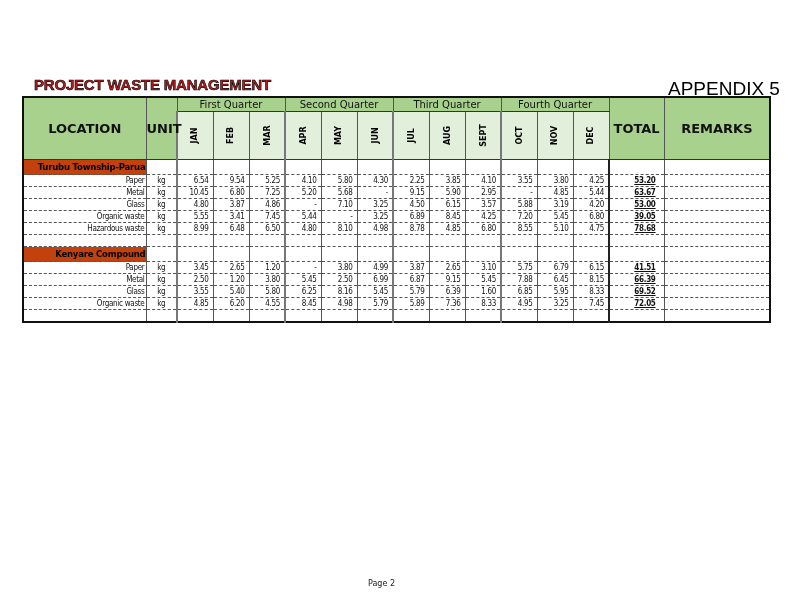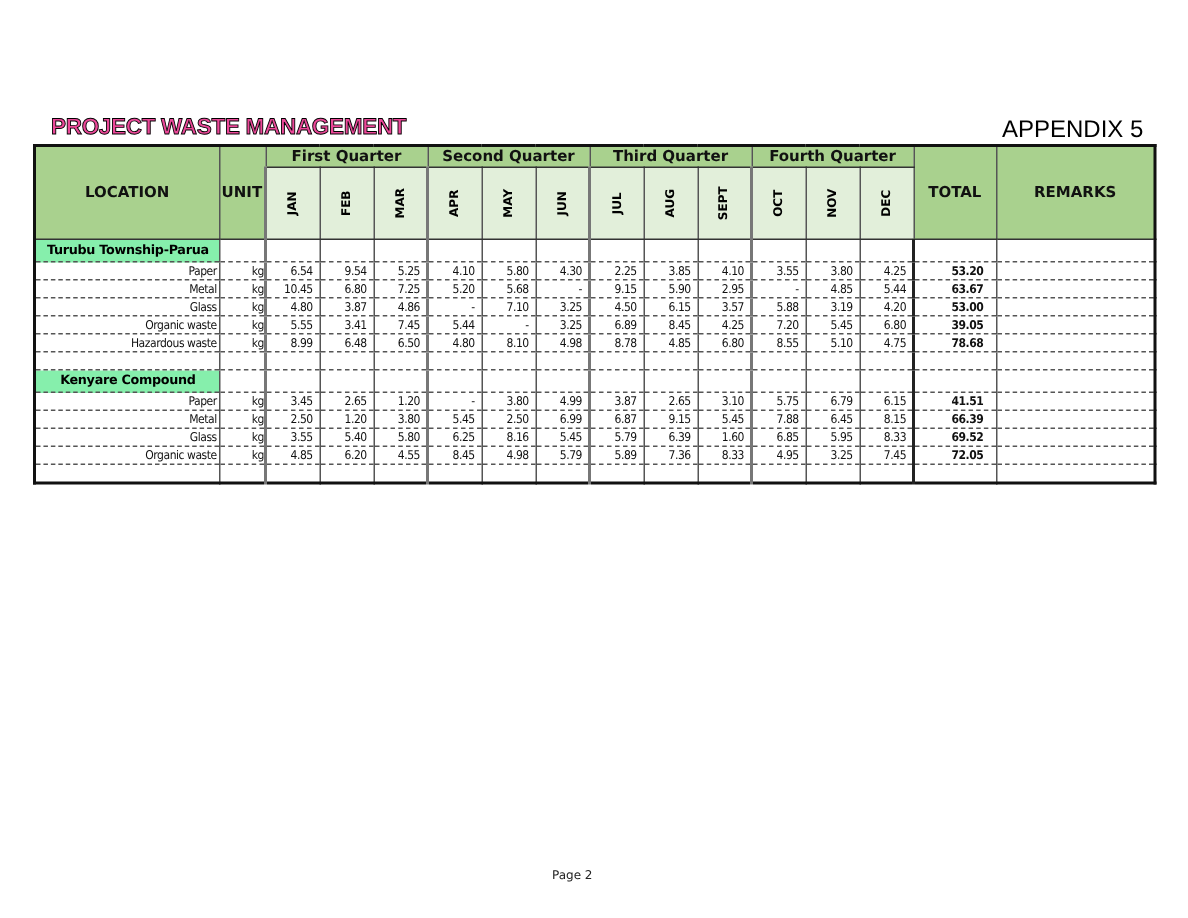--- a/index.html
+++ b/index.html
@@ -1,35 +1,35 @@
 <!DOCTYPE html>
 <html><head>
 <meta charset="utf-8">
 <style>
   html, body { margin:0; padding:0; background:#ffffff; }
   body { width:792px; height:612px; position:relative; overflow:hidden; font-family:"DejaVu Sans", sans-serif; }
-  .title { position:absolute; left:34px; top:76px; font-family:"Liberation Sans", sans-serif; font-weight:900; font-size:15px; color:#ec4899; letter-spacing:-0.2px; -webkit-text-stroke:0.6px #000; }
-  .appendix { position:absolute; left:668px; top:78px; font-family:"Liberation Sans", sans-serif; font-size:16px; color:#000; }
+  .title { position:absolute; left:34px; top:76px; font-family:"Liberation Sans", sans-serif; font-weight:900; font-size:15px; color:#b91c1c; letter-spacing:-0.2px; -webkit-text-stroke:0.6px #000; }
+  .appendix { position:absolute; left:668px; top:78px; font-family:"Liberation Sans", sans-serif; font-size:19px; color:#000; }
   .page { position:absolute; left:368px; top:579px; font-size:8px; color:#222; font-family:"DejaVu Sans", sans-serif; }
   table.grid { position:absolute; left:22px; top:96px; border-collapse:collapse; border:2px solid #111; table-layout:fixed; width:747px; font-size:8px; }
   table.grid td, table.grid th { padding:0; border-left:1px solid #555; border-right:1px solid #555; }
   th.green { background:#a9d18e; color:#111; font-weight:bold; border:1px solid #333; }
   th.month { background:#e2efda; border:1px solid #333; height:47px; font-weight:bold; font-size:8px; }
-  th.q { height:13px; font-size:10px; font-weight:bold; }
+  th.q { height:13px; font-size:10px; font-weight:normal; }
   th .rot { display:inline-block; transform:rotate(-90deg); white-space:nowrap; }
-  th.loc { font-size:10px; }
+  th.loc { font-size:13px; }
   tr.data td { height:11px; border-bottom:1px dashed #555; text-align:right; padding-right:4px; font-size:8px; color:#111; line-height:11px; font-family:"DejaVu Sans Condensed","DejaVu Sans", sans-serif; letter-spacing:-0.3px; }
-  tr.data td.unit { text-align:right; padding-right:0; }
+  tr.data td.unit { text-align:center; padding-right:0; }
   tr.data td.total { font-weight:bold; padding-right:8px; }
   tr.data td.lbl { padding-right:1px; }
   tr.sec td { height:14px; border-bottom:1px dashed #555; }
-  tr.sec td.secname { font-weight:bold; text-align:center; background:#86efac; font-size:8.5px; padding-left:1px; letter-spacing:-0.2px; }
+  tr.sec td.secname { font-weight:bold; text-align:right; background:#c2410c; font-size:8.5px; padding-left:1px; letter-spacing:-0.2px; }
   tr.blank td { height:11px; border-bottom:1px dashed #555; }
   td.qb, th.qb { border-left:2px solid #777 !important;margin-top:31px; }
-  td.tb { border-left:2px solid #222 !important; }
+  td.tb { border-left:2px solid #222 !important;text-decoration:underline; }
 </style>
 </head>
 <body>
 
 <div class="title">PROJECT WASTE MANAGEMENT</div>
 <div class="appendix">APPENDIX 5</div>
 
 <table class="grid">
   <colgroup>
     <col style="width:123px">

